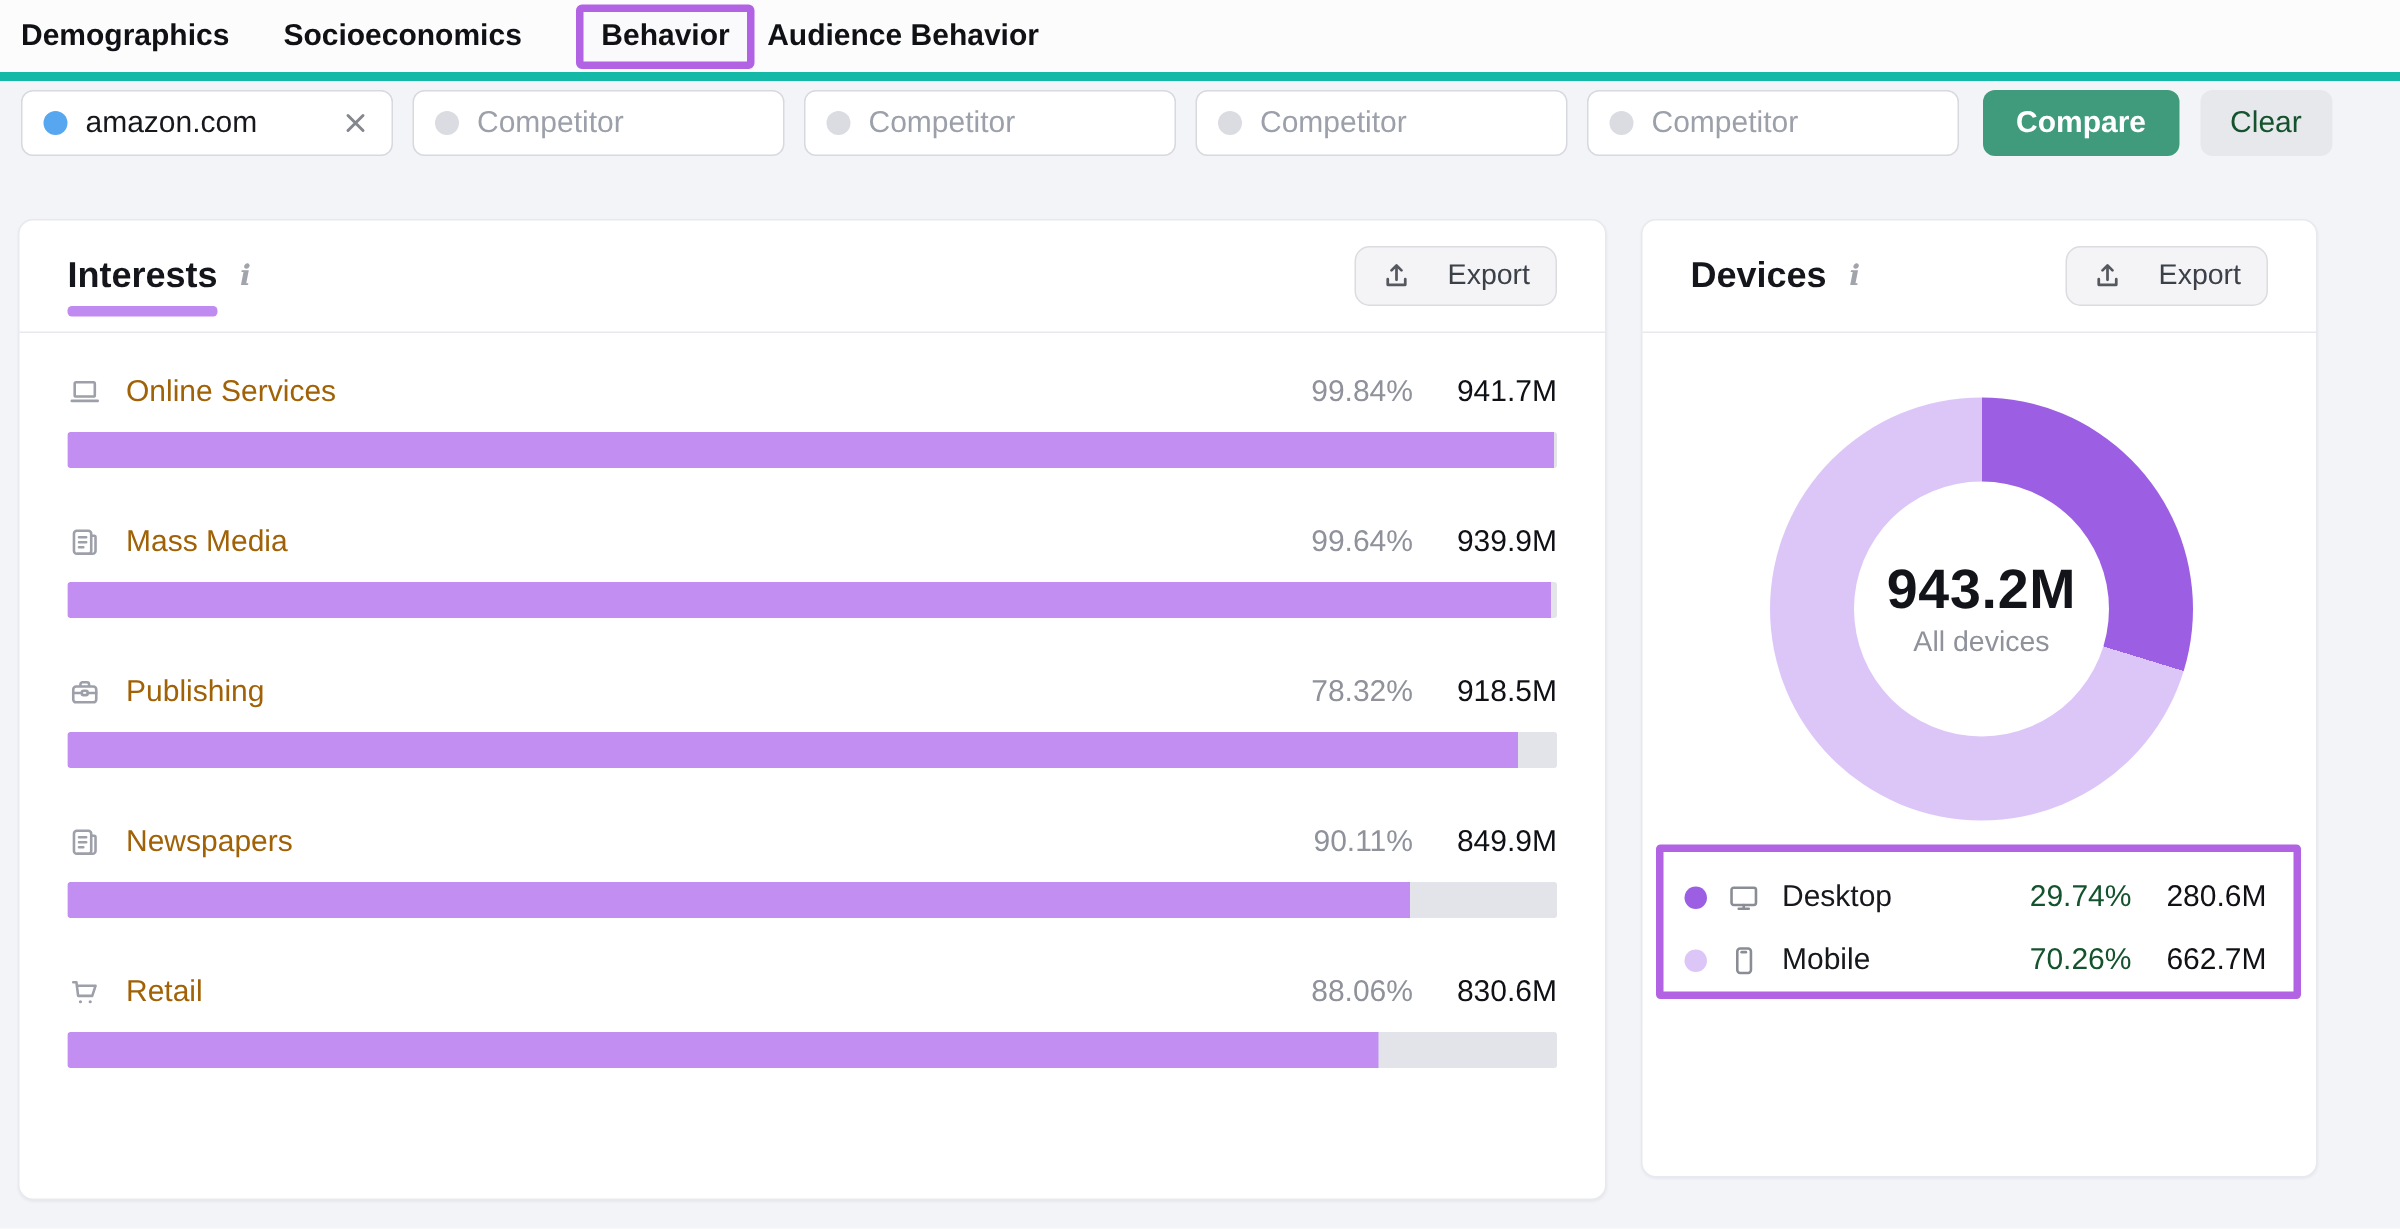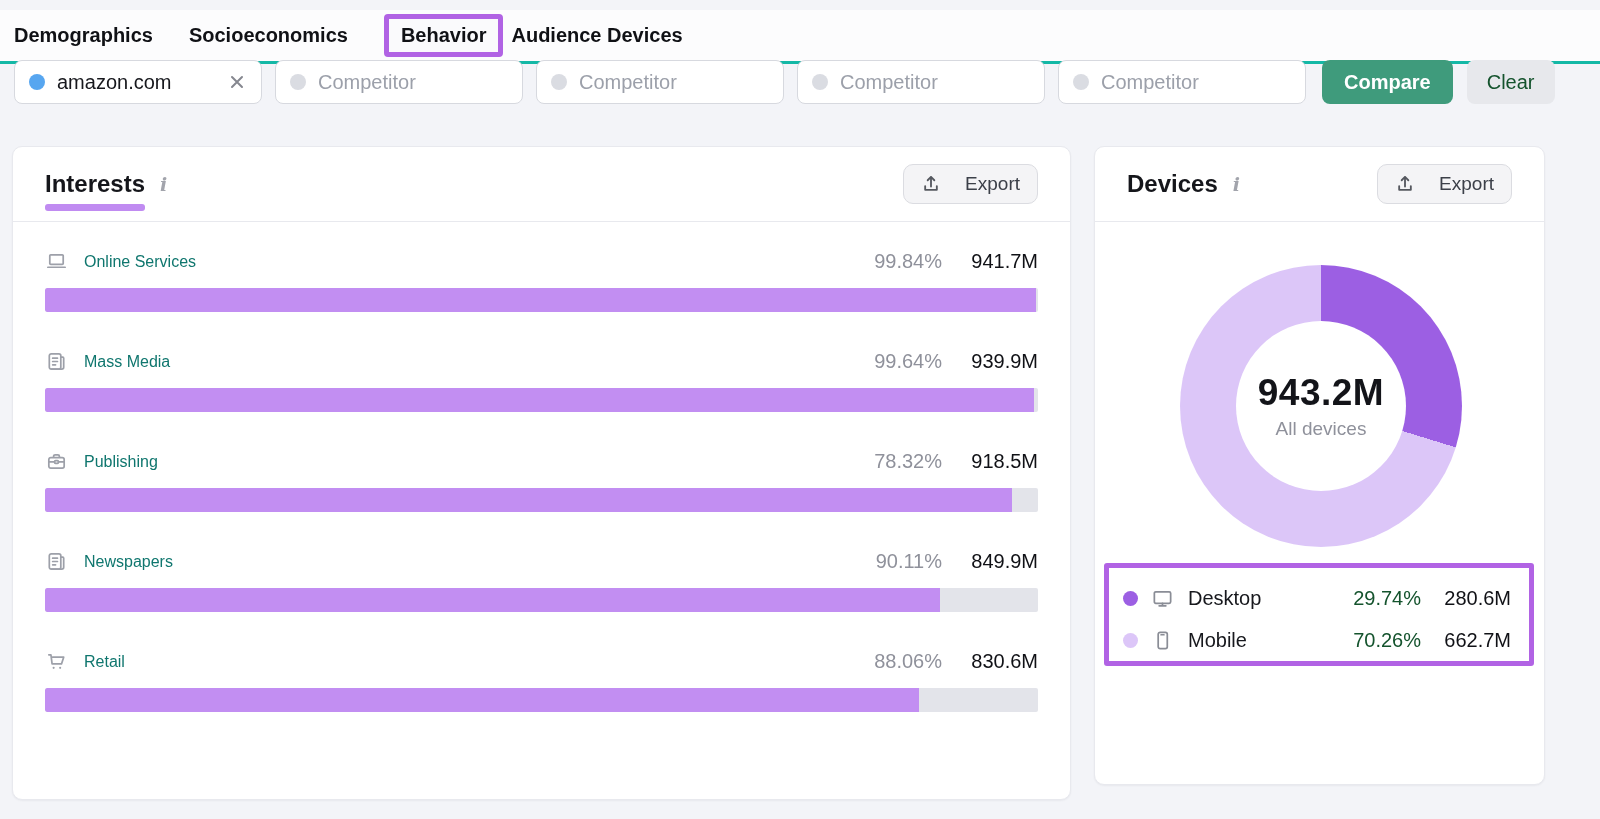--- a/index.html
+++ b/index.html
@@ -1,22 +1,22 @@
 <!DOCTYPE html>
 <html><head>
 <meta charset="utf-8">
 <style>
   * { margin:0; padding:0; box-sizing:border-box; }
   html,body { width:1600px; height:819px; }
   body { font-family:"Liberation Sans", sans-serif; background:#F3F4F8; color:#17181D; }
   .screen { position:relative; width:1600px; height:819px; overflow:hidden; }
 
   
-  .topnav { position:absolute; left:0; top:10px; width:1600px; height:54px;
-            background:#FCFCFD; border-bottom:3px solid #14b8a6;
+  .topnav { position:absolute; left:0; top:0; width:1600px; height:54px;
+            background:#FCFCFD; border-bottom:6px solid #14b8a6;
             display:flex; align-items:center; padding:0 14px; }
   .tab { font-size:20px; font-weight:700; color:#101115; white-space:nowrap; cursor:pointer; }
   .tab + .tab, .tab-annot { margin-left:36px; }
   .tab-annot { border:5px solid #B163E4; border-radius:4px; padding:5px 12px;
                margin-right:0; display:flex; align-items:center; background:#FAFAFC; }
   .tab-annot .tab { margin-left:0; }
   .tab-after { margin-left:8px !important; }
 
   
   .filters { position:absolute; left:14px; top:60px; width:1572px; height:44px;
@@ -54,21 +54,21 @@
                 border:1px solid #DBDCE1; border-radius:10px; display:flex; align-items:center;
                 gap:24px; font-size:19px; font-weight:500; color:#3C4049; cursor:pointer;
                 font-family:"Liberation Sans", sans-serif; }
   .btn-export svg { width:20px; height:20px; color:#55585F; }
 
   
   .rows { padding:0 32px; }
   .irow { padding-top:23px; height:100px; }
   .irow-head { display:flex; align-items:center; height:33px; margin-bottom:10px; }
   .irow-head svg.cat { width:23px; height:23px; color:#9DA0A9; flex:0 0 auto; }
-  .irow-label { margin-left:16px; font-size:16px; font-weight:500; color:#0f766e; }
+  .irow-label { margin-left:16px; font-size:20px; font-weight:500; color:#a16207; }
   .irow-pct { margin-left:auto; font-size:20px; color:#8F919B; min-width:90px; text-align:right; }
   .irow-val { font-size:20px; font-weight:500; color:#101116; min-width:96px; text-align:right; }
   .bar { height:24px; background:#E3E4EA; border-radius:2px; overflow:hidden; }
   .bar-fill { height:100%; background:#C28EF2; border-radius:2px 0 0 2px; }
 
   
   .donut-wrap { position:absolute; left:85px; top:118px; width:282px; height:282px; }
   .donut { width:282px; height:282px; border-radius:50%; }
   .donut-hole { position:absolute; left:56px; top:56px; width:170px; height:170px;
                 background:#FFFFFF; border-radius:50%; display:flex; flex-direction:column;
@@ -91,21 +91,21 @@
 <body>
 
 <div class="screen">
 
   <header class="topnav">
     <div class="tab">Demographics</div>
     <div class="tab">Socioeconomics</div>
     <div class="tab-annot">
       <div class="tab">Behavior</div>
     </div>
-    <div class="tab tab-after">Audience Devices</div>
+    <div class="tab tab-after">Audience Behavior</div>
   </header>
 
   <div class="filters">
     <div class="chip">
       <span class="dot dot-blue"></span>
       <span class="chip-text">amazon.com</span>
       <svg class="x-btn" viewBox="0 0 20 20" fill="none" stroke="currentColor" stroke-width="2" stroke-linecap="round">
           <path d="M5 5l10 10M15 5L5 15"></path>
         </svg>
     </div>

